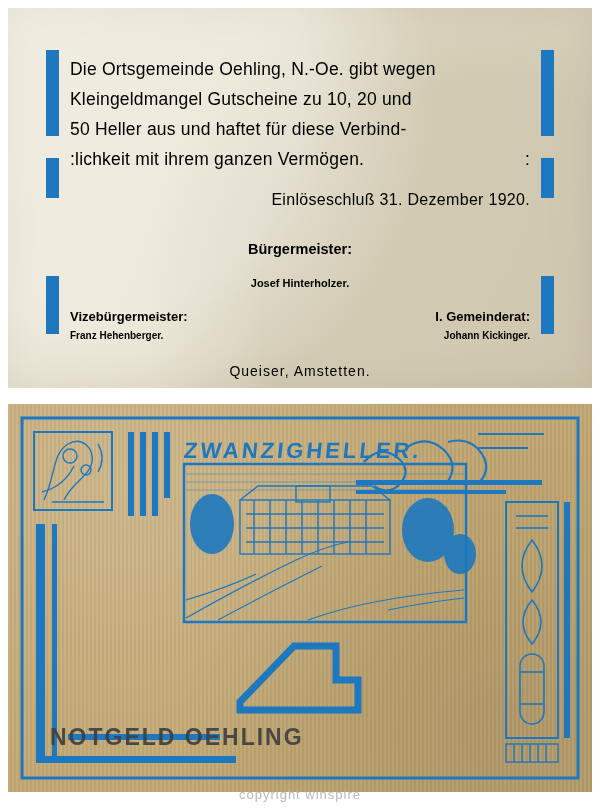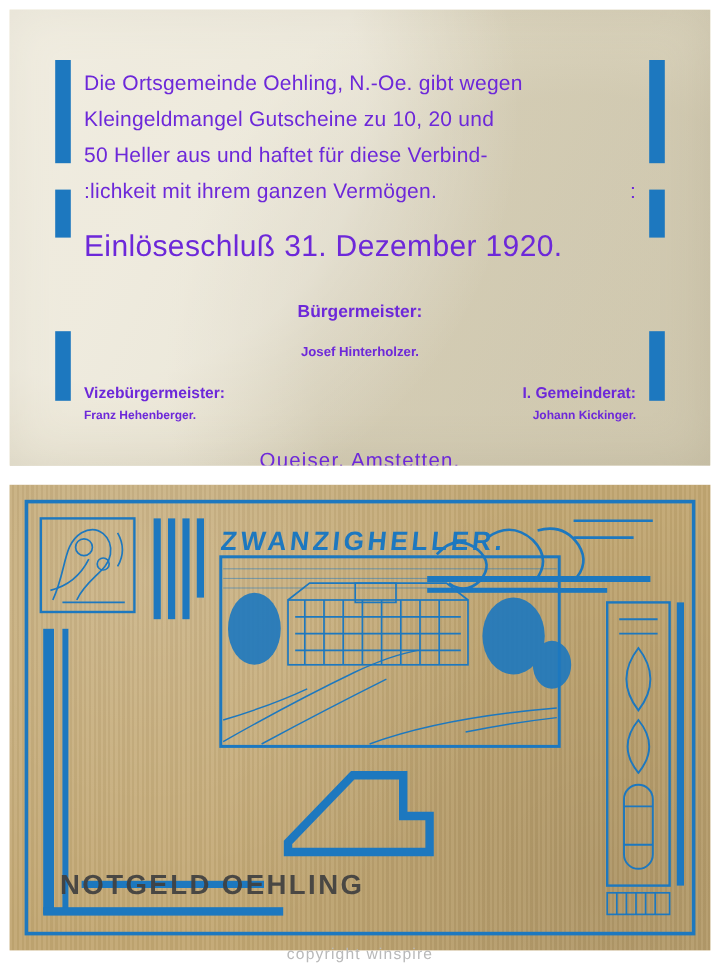--- a/index.html
+++ b/index.html
@@ -52,35 +52,35 @@
   .bar.l3 { left: 38px; top: 268px; height: 58px; }
   .bar.r1 { right: 38px; top: 42px; height: 86px; }
   .bar.r2 { right: 38px; top: 150px; height: 40px; }
   .bar.r3 { right: 38px; top: 268px; height: 58px; }
 
   .back-text {
     position: absolute;
     left: 62px;
     right: 62px;
     top: 46px;
-    color: #6d28d9;
+    color: #000000;
     text-align: center;
   }
   .ln-main {
     font-size: 17.5px;
     line-height: 30px;
     text-align: left;
     letter-spacing: 0.2px;
   }
   .ln-main .dotl { float: left; }
   .ln-main .dotr { float: right; }
   .ln-deadline {
     margin-top: 17px;
-    font-size: 25px;
-    text-align: left;
+    font-size: 16px;
+    text-align: right;
     letter-spacing: 0.3px;
   }
   .ln-role {
     margin-top: 32px;
     font-size: 14.5px;
     text-align: center;
     font-weight: bold;
   }
   .ln-name-center {
     margin-top: 20px;
@@ -97,21 +97,21 @@
     gap: 44px;
   }
   .sig-col { width: 46%; }
   .sig-col.left { text-align: left; }
   .sig-col.right { text-align: right; }
   .sig-role { font-size: 13px; font-weight: bold; }
   .sig-name { font-size: 10px; font-weight: bold; margin-top: 6px; }
   .ln-printer {
     margin-top: 22px;
     text-align: center;
-    font-size: 17px;
+    font-size: 14px;
     letter-spacing: 1px;
   }
 
   
   .note-front {
     position: absolute;
     left: 8px;
     top: 404px;
     width: 584px;
     height: 388px;

